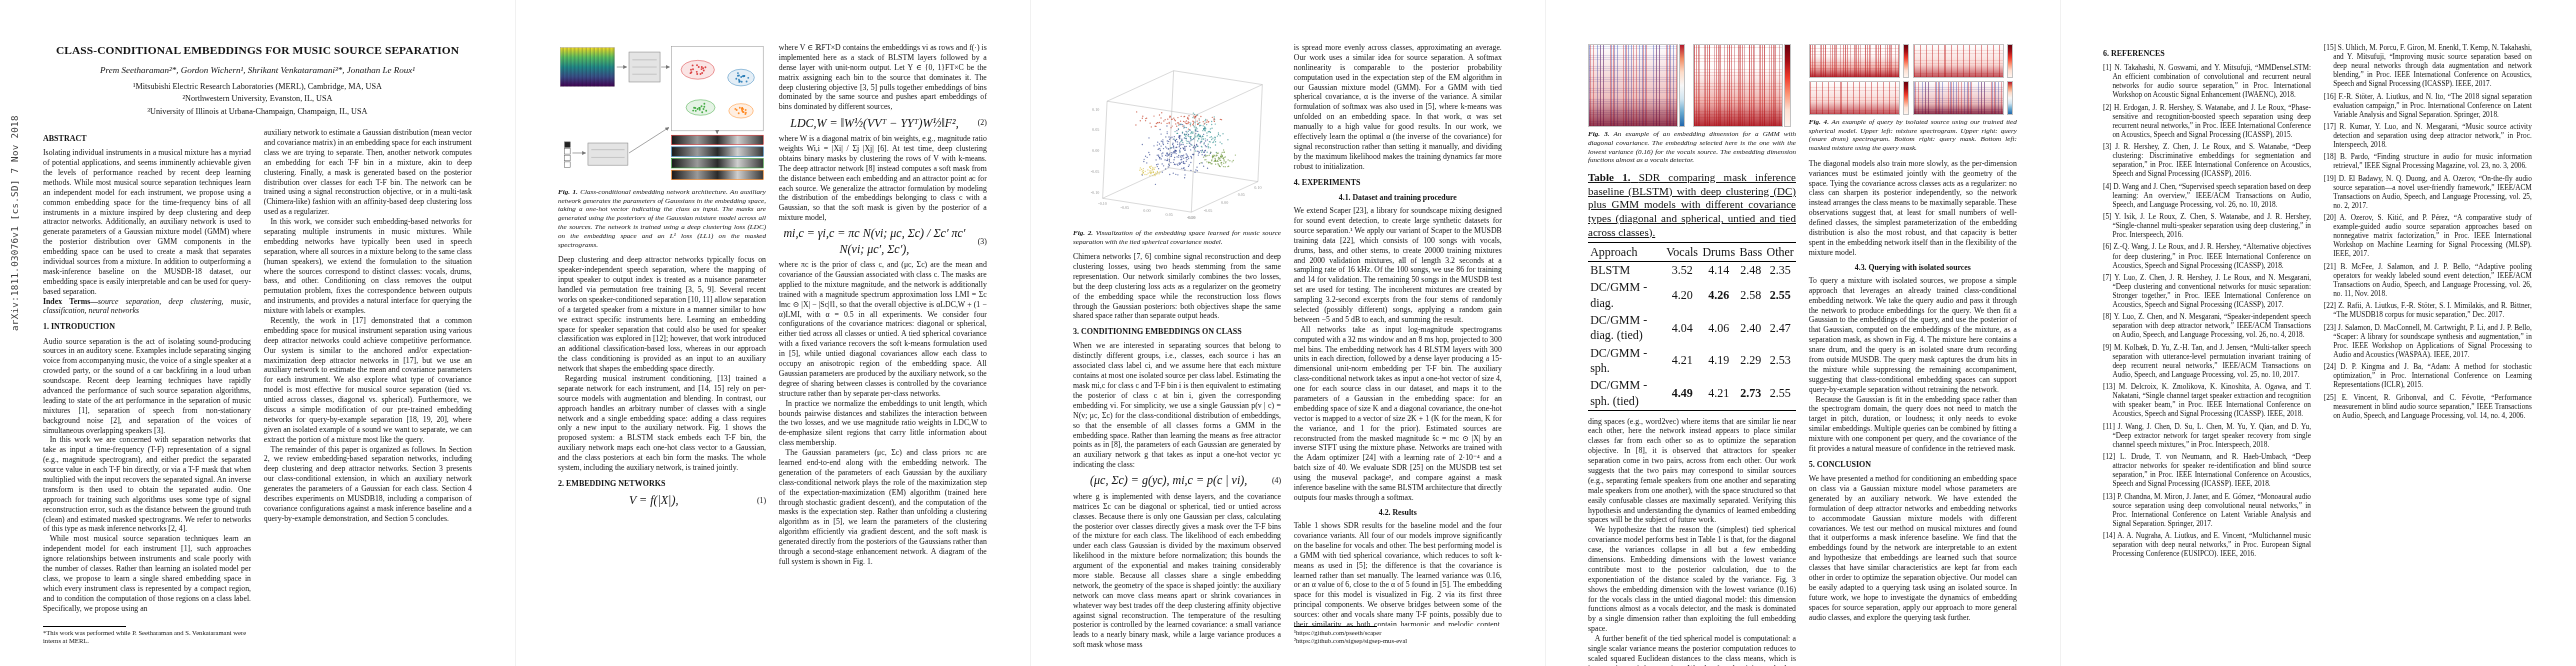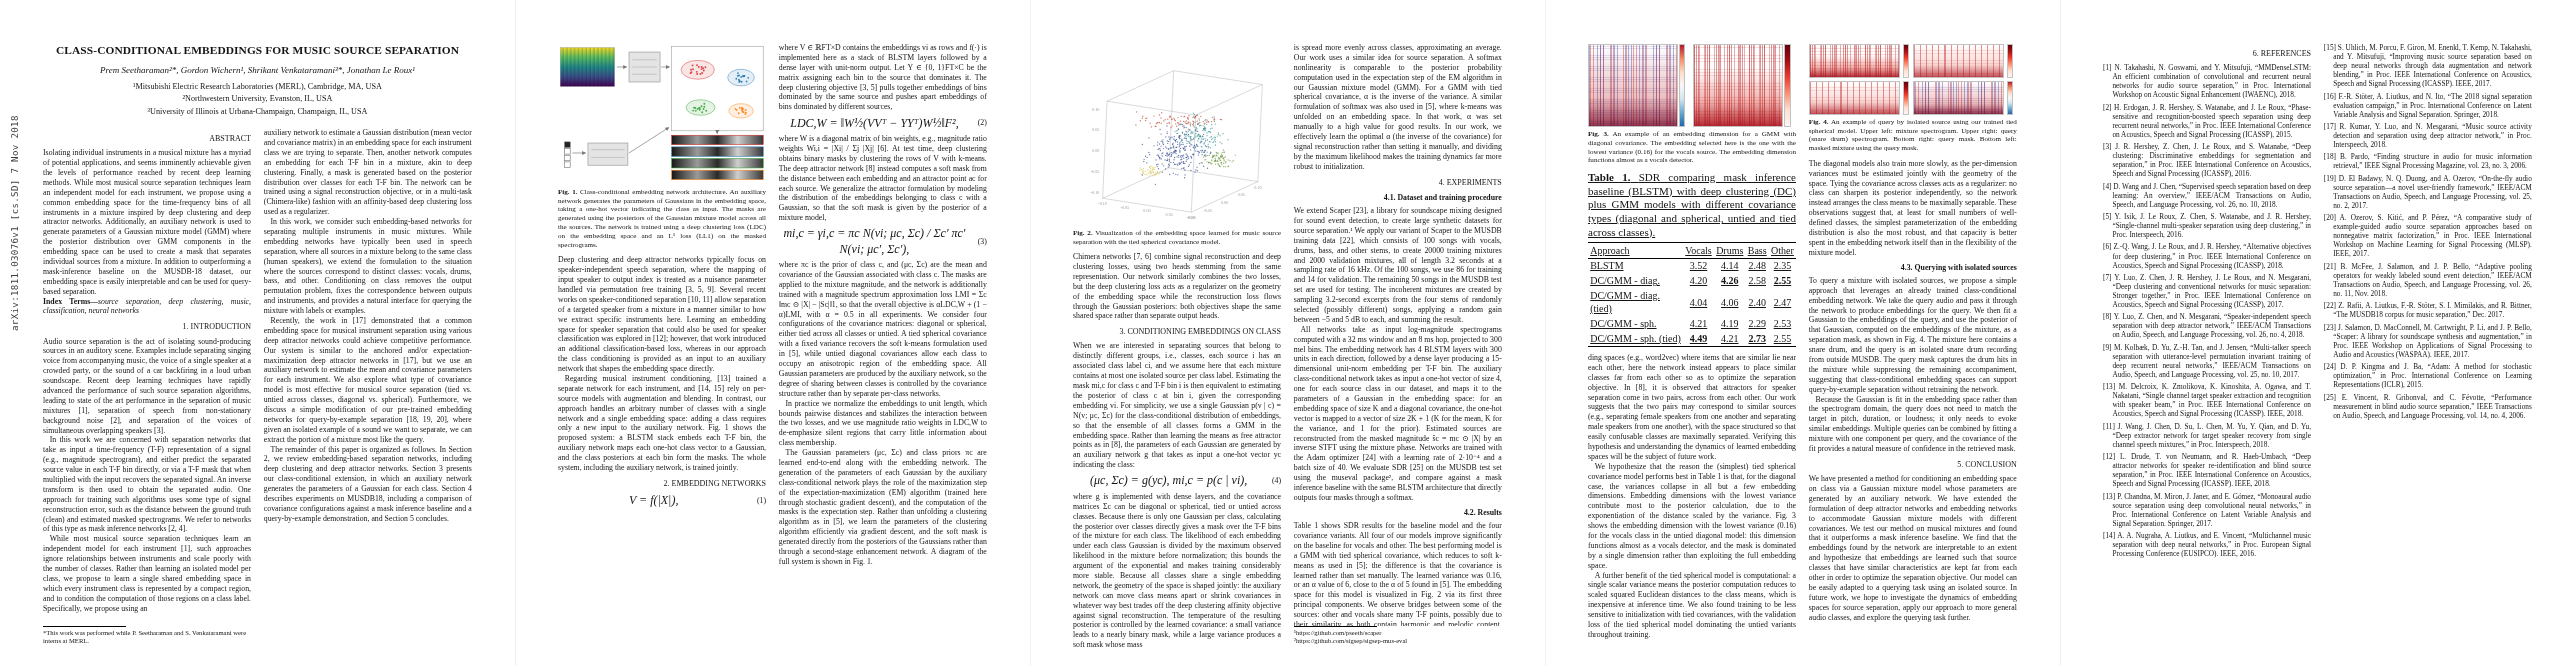--- a/index.html
+++ b/index.html
@@ -6,37 +6,37 @@
   body{width:2576px;height:667px;overflow:hidden;background:#ffffff;color:#151515;
        font-family:"Liberation Serif","DejaVu Serif",serif;}
   .pages{display:flex;width:2176px;height:667px;}
   .page{position:relative;flex:0 0 auto;width:515px;height:667px;box-sizing:border-box;
         background:#fff;padding:43px 43px 20px;overflow:hidden;}
   .page + .page{box-shadow:inset 0.6px 0 0 #e8e8e8;}
   .cols{display:flex;gap:12.8px;}
   .col{width:208px;flex:0 0 auto;font-size:7.8px;line-height:1.27;text-align:justify;}
   .col p{margin:0;text-indent:6.7px;}
   .col p.noind{text-indent:0;}
-  .sec-h{font-weight:normal;text-align:right;font-size:8px;margin:6.1px 0 3.9px;text-indent:0;}
-  .subsec-h{font-weight:bold;text-align:right;font-size:7.8px;margin:5.6px 0 2.8px;text-indent:0;}
+  .sec-h{font-weight:bold;text-align:left;font-size:8px;margin:6.1px 0 3.9px;text-indent:0;}
+  .subsec-h{font-weight:bold;text-align:center;font-size:7.8px;margin:5.6px 0 2.8px;text-indent:0;}
   .p1-header{text-align:center;margin:1.1px 0 10px;}
   .title{font-weight:bold;font-size:11.4px;letter-spacing:0.1px;margin-bottom:9px;}
   .authors{font-style:italic;font-size:9px;margin-bottom:6.1px;}
   .affil{font-size:8.2px;line-height:1.5;}
   .idx{margin-top:3.3px;}
   .idx .lbl{font-weight:bold;}
   .idx .txt{font-style:italic;}
   .b{font-weight:bold;}
   .figure{margin:0 0 2.2px;text-indent:0;}
-  .figcap{font-size:7.1px;line-height:1.25;text-align:justify;margin:2.8px 0 5.6px;text-indent:0;}
+  .figcap{font-size:7.1px;line-height:1.25;text-align:justify;margin:2.8px 0 5.6px;text-indent:0;font-style:italic;}
   .eq{display:flex;align-items:center;margin:3.3px 0;text-indent:0;}
   .eq-body{flex:1;text-align:center;font-style:italic;font-size:12px;}
   .eq-num{width:16.7px;text-align:right;font-style:normal;font-size:7.8px;}
   .tbl-cap{font-size:11px;line-height:1.25;text-align:justify;margin:1.1px 0 2.8px;text-indent:0;text-decoration:underline;}
-  table.t1{width:100%;border-collapse:collapse;font-size:10px;margin:0 0 5.6px;text-decoration:underline;}
+  table.t1{width:100%;border-collapse:collapse;font-size:12px;margin:0 0 5.6px;}
   .t1 th,.t1 td{padding:1.1px 2.2px;text-align:center;font-weight:normal;}
   .t1 th{font-weight:normal;}
   .t1 th:first-child,.t1 td:first-child{text-align:left;}
   .t1 thead tr{border-top:0.9px solid #000;border-bottom:0.5px solid #000;}
   .t1 tbody tr:last-child{border-bottom:0.9px solid #000;}
   .t1 td.b{font-weight:bold;}
   .footnote{position:absolute;bottom:21px;width:208px;background:#fff;font-size:6.6px;line-height:1.3;}
   .fn-left{left:43px;}
   .fn-right{left:264px;}
   .fn-rule{width:83px;border-top:0.6px solid #000;margin-bottom:1.7px;}

